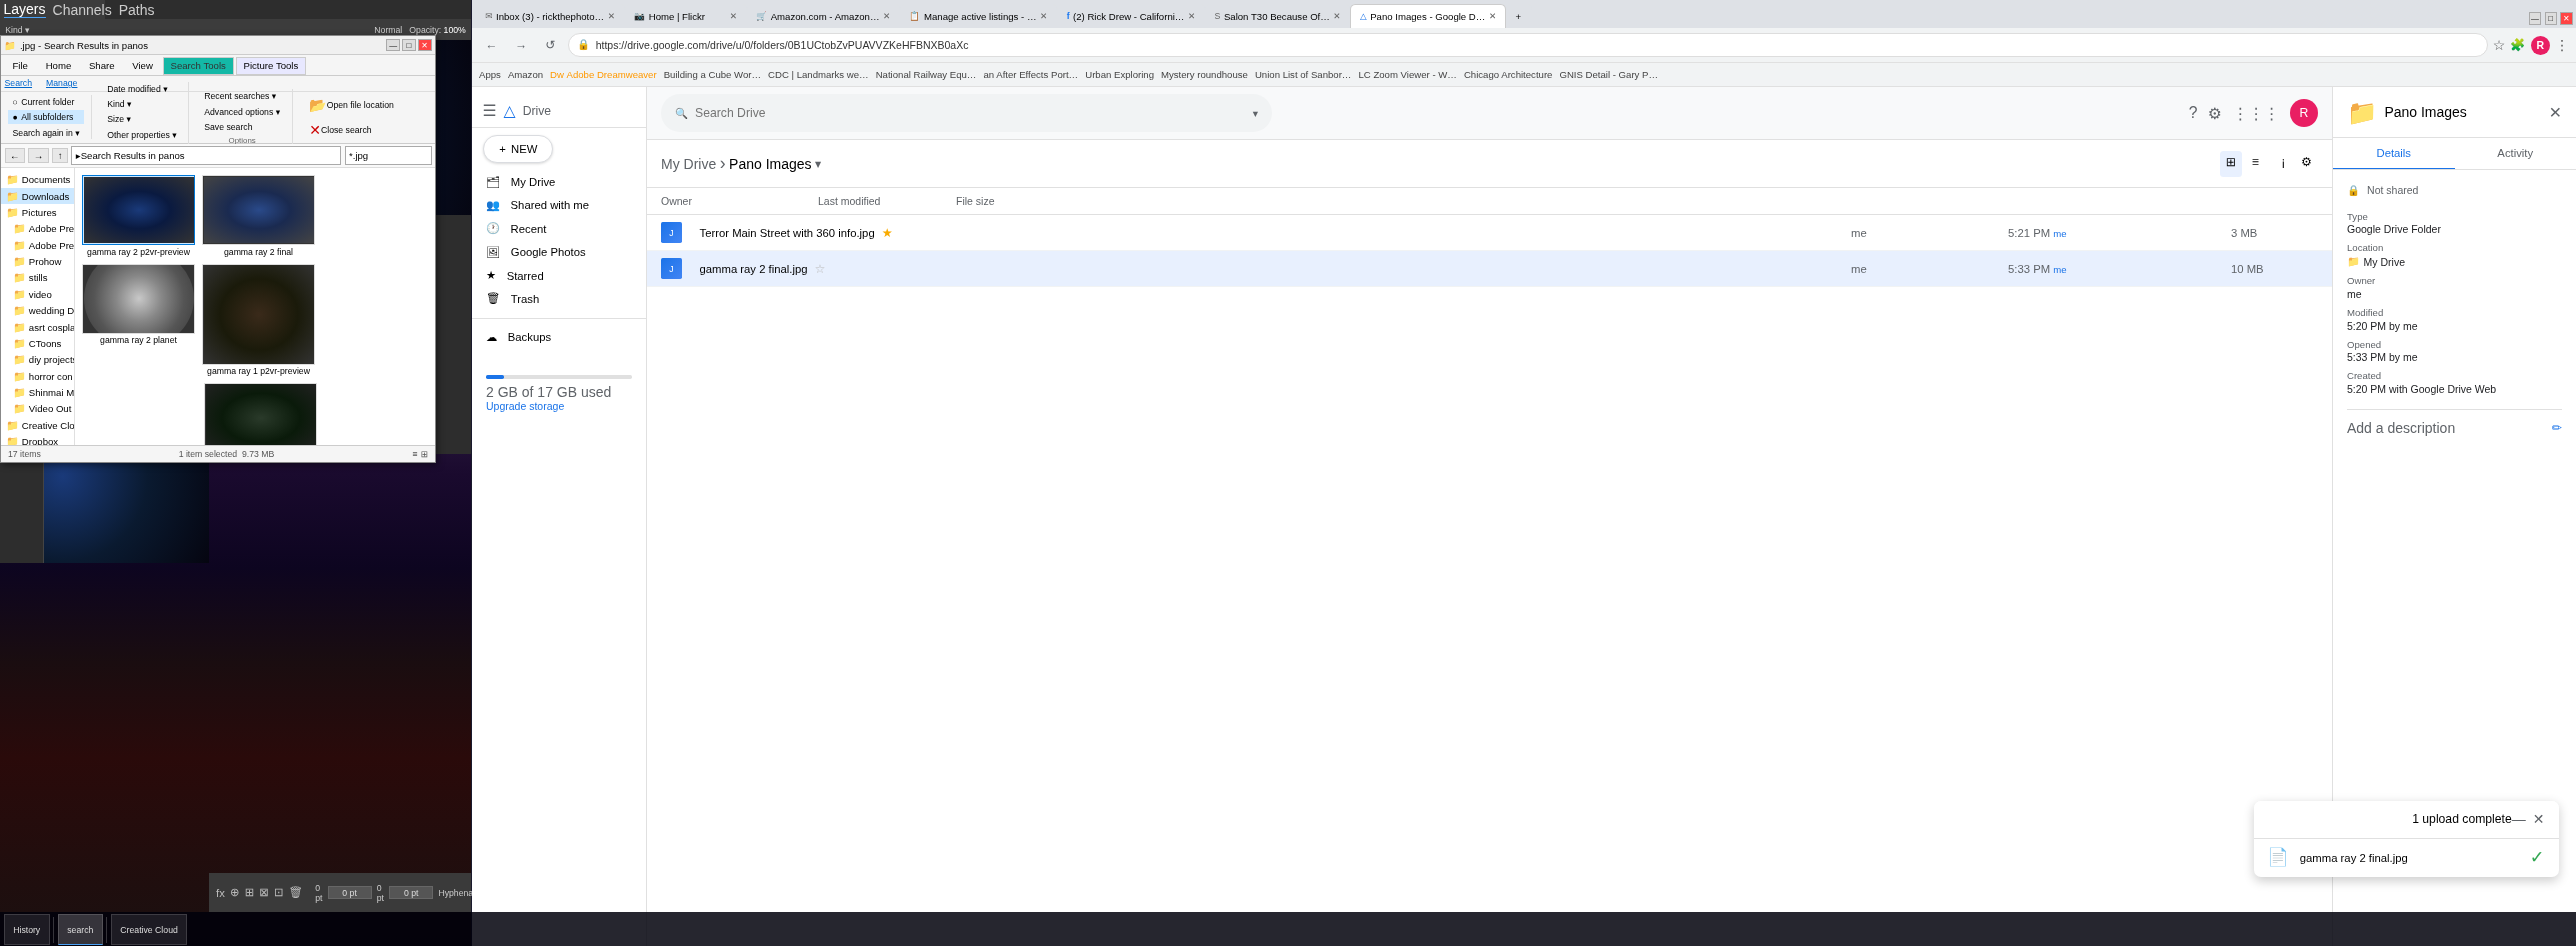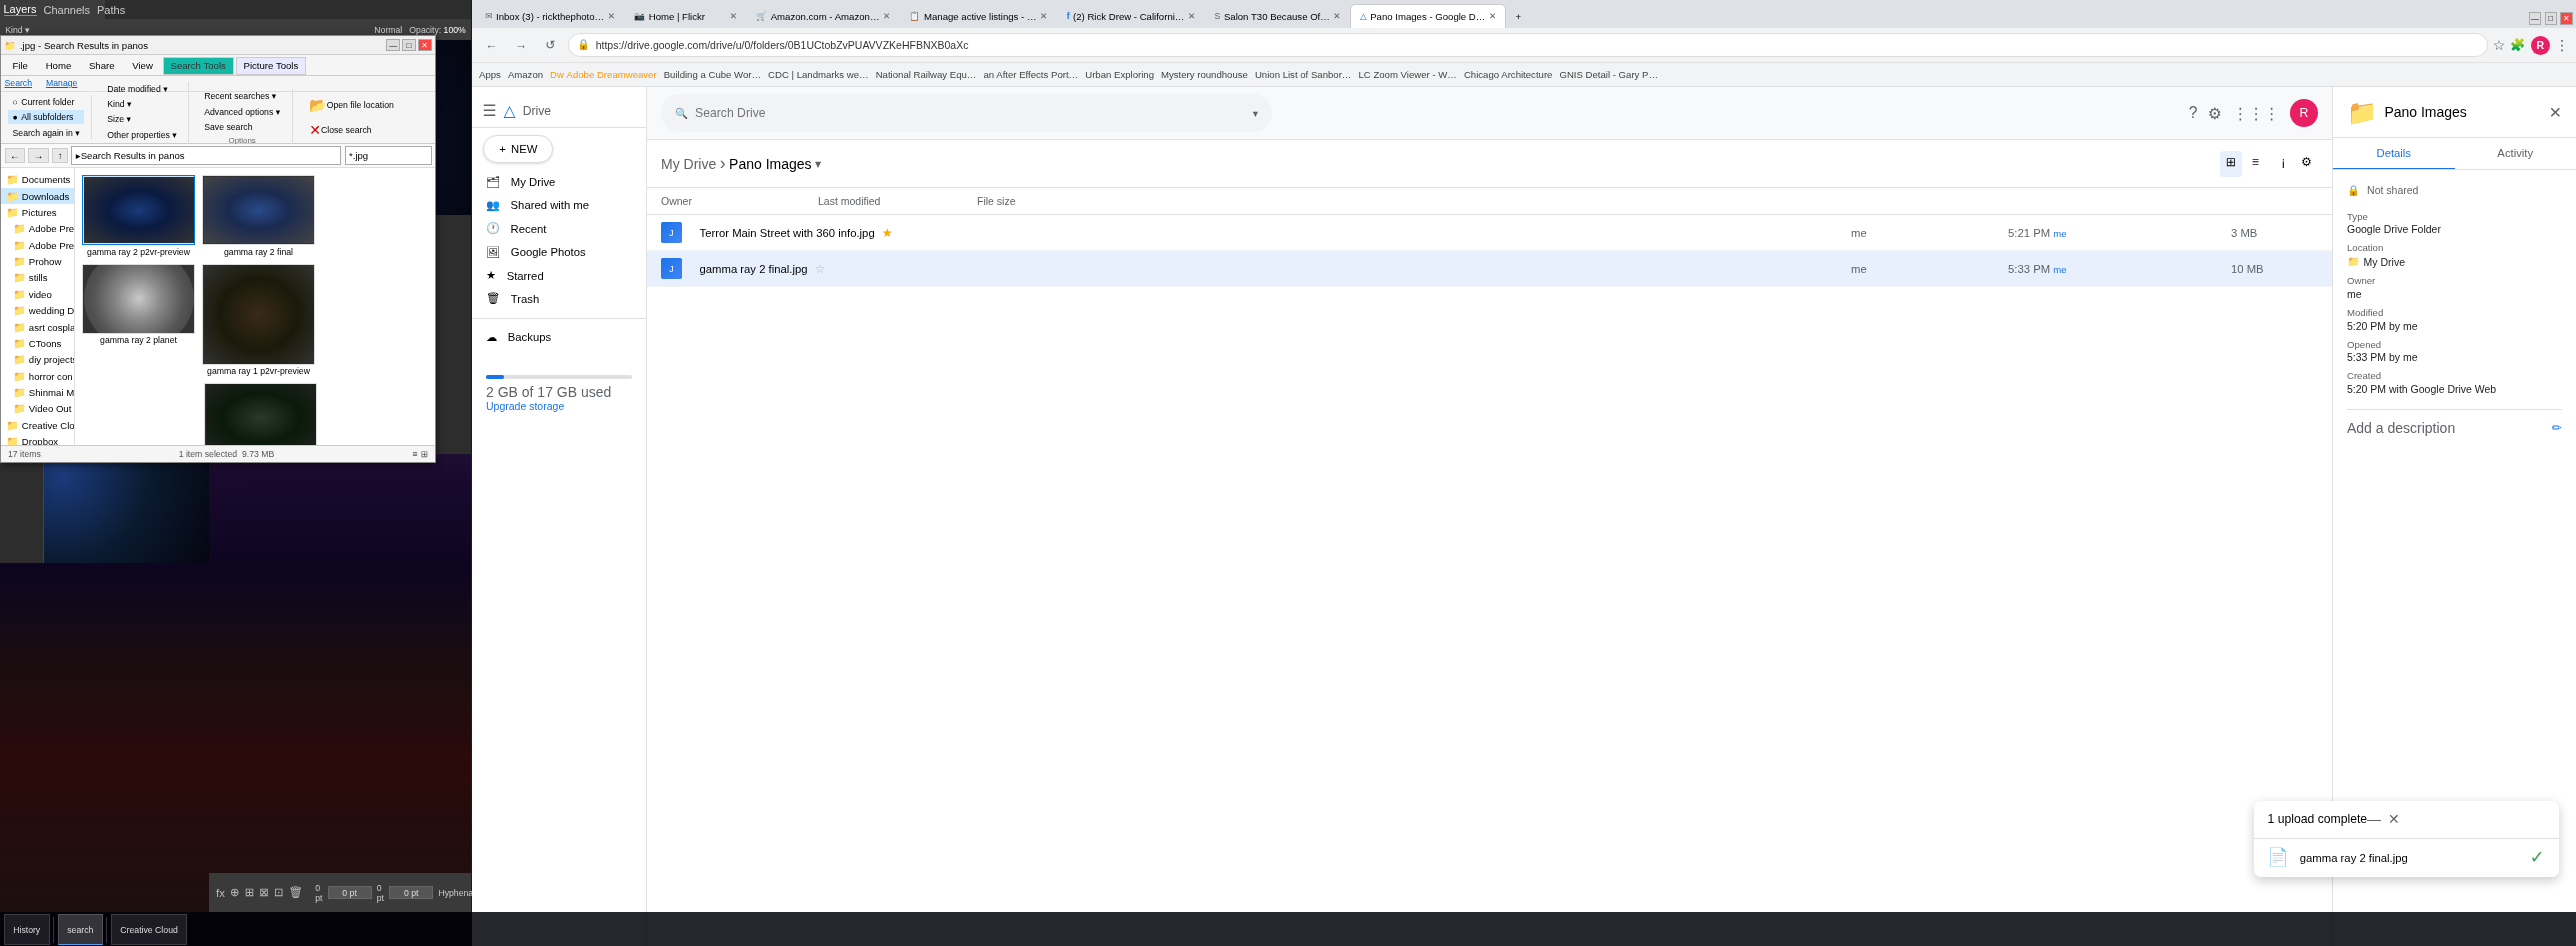--- a/index.html
+++ b/index.html
@@ -206,21 +206,21 @@
     .view-btn { padding: 3.5px 5.2px; border: 0.9px solid transparent; cursor: pointer; border-radius: 3.5px; font-size: 12.2px; }
     .view-btn.active { background: #e8f0fe; }
 
     .gdrive-table { flex: 1; overflow-y: auto; }
     .gdrive-col-header {
       display: flex; align-items: center; padding: 7px 14px; border-bottom: 0.9px solid #e0e0e0;
       font-size: 10.5px; color: #5f6368; font-weight: 500;
     }
     .gdrive-col-name { flex: 1; display: flex; align-items: center; gap: 3.5px; cursor: pointer; }
     .gdrive-col-owner { width: 157px; }
-    .gdrive-col-modified { width: 159px; }
+    .gdrive-col-modified { width: 138px; }
     .gdrive-col-size { width: 87px; }
 
     .gdrive-file-row {
       display: flex; align-items: center; padding: 7px 14px;
       border-bottom: 0.9px solid #f1f3f4; cursor: pointer; font-size: 11.3px;
     }
     .gdrive-file-row.selected { background: #e8f0fe; }
     .file-icon { width: 21px; height: 21px; margin-right: 10.5px; }
     .file-name-cell { flex: 1; display: flex; align-items: center; gap: 7px; }
     .file-star { color: #f9ab00; font-size: 12.2px; }
@@ -277,39 +277,39 @@
     .gdrive-search-input { flex: 1; background: transparent; border: none; outline: none; font-size: 14px; }
 
     
     .upload-notification {
       position: absolute; bottom: 70px; right: 17.5px; width: 305px;
       background: #fff; border-radius: 7px; box-shadow: 0 3.5px 10.5px rgba(0,0,0,0.2);
       z-index: 50; overflow: hidden;
     }
     .upload-header {
       background: #fff; padding: 10.5px 14px; display: flex; align-items: center;
-      justify-content: flex-start; border-bottom: 0.9px solid #e0e0e0;
+      justify-content: flex-end; border-bottom: 0.9px solid #e0e0e0;
     }
     .upload-title { font-size: 12.2px; font-weight: 500; }
     .upload-header-btns { display: flex; gap: 7px; }
     .upload-header-btn { cursor: pointer; color: #5f6368; font-size: 14px; }
     .upload-item {
       padding: 8.7px 14px; display: flex; align-items: center; gap: 10.5px;
     }
     .upload-file-icon { color: #ea4335; font-size: 17.5px; }
     .upload-filename { font-size: 11.3px; flex: 1; }
     .upload-check { color: #34a853; font-size: 15.7px; }
 
     
     .layers-panel {
       position: absolute; top: 0; left: 0; width: 105px; height: 19px;
       background: #3c3c3c; z-index: 12; display: flex; align-items: center;
       padding: 0 3.5px; gap: 7px;
     }
-    .layers-tab { color: #ccc; font-size: 11px; cursor: pointer; }
+    .layers-tab { color: #ccc; font-size: 14px; cursor: pointer; }
     .layers-tab.active { color: #fff; border-bottom: 1.7px solid #49a1f5; }
 
     .taskbar {
       position: absolute; bottom: 0; left: 0; right: 0; height: 35px;
       background: rgba(0,0,10,0.85); z-index: 100; display: flex; align-items: center;
       padding: 0 3.5px; gap: 1.7px;
     }
     .taskbar-btn {
       height: 31px; padding: 0 8.7px; background: rgba(255,255,255,0.1);
       border: 0.9px solid rgba(255,255,255,0.15); cursor: pointer; font-size: 8.7px;

